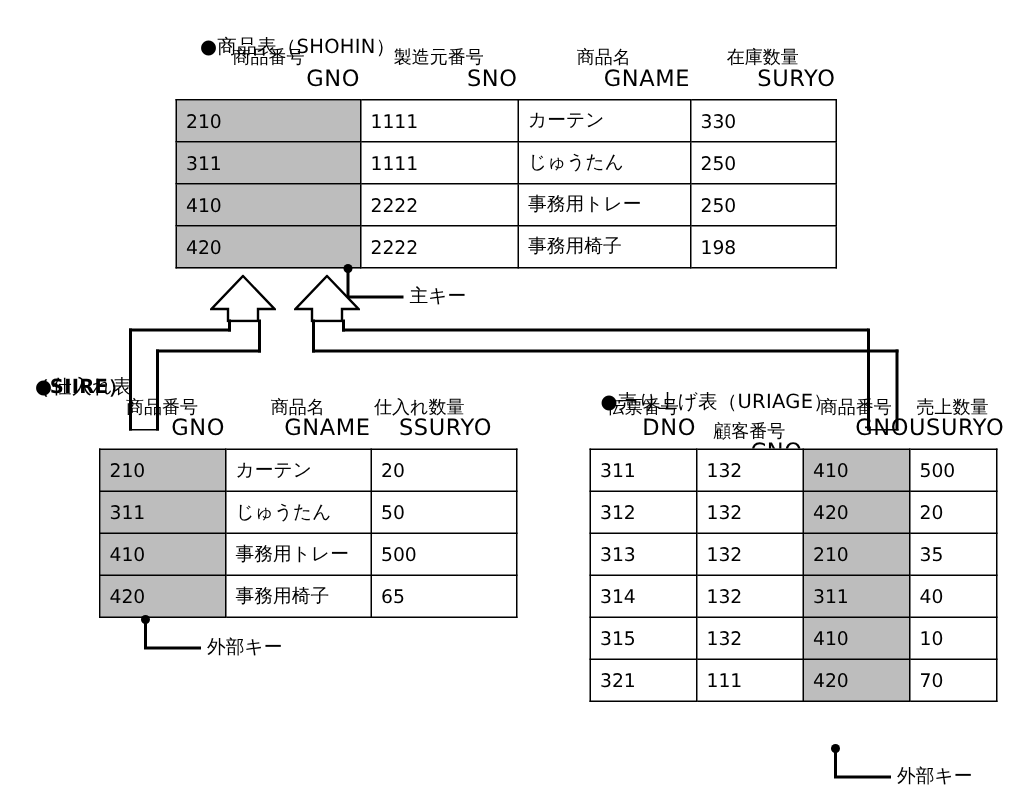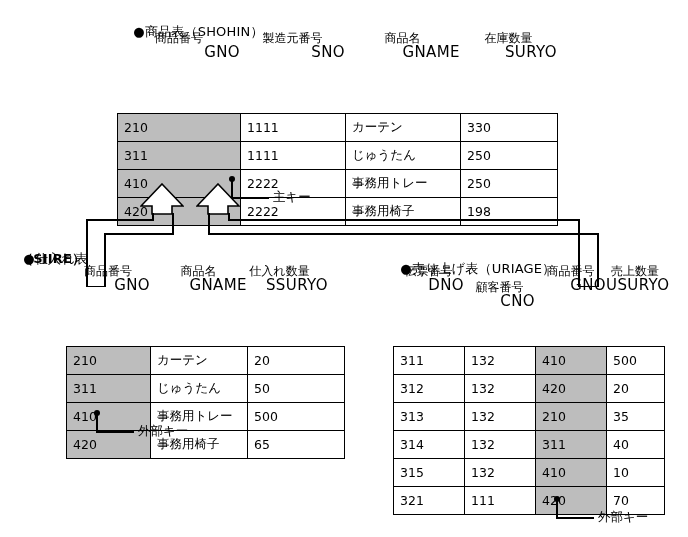--- a/index.html
+++ b/index.html
@@ -36,21 +36,20 @@
     white-space: nowrap;
   }
   .col-head .jp { display: block; }
   .col-head .en { display: block; font-size: 15px; letter-spacing: 0.4px; text-align: right; }
 
   
   table.grid {
     border-collapse: collapse;
     table-layout: fixed;
     background: #ffffff;
-    margin-top: 47px;
   }
   table.grid td {
     border: 1px solid #000000;
     font-size: 12.5px;
     padding: 0 0 0 6px;
     height: 27px;
     vertical-align: middle;
     white-space: nowrap;
     background: #ffffff;
   }

